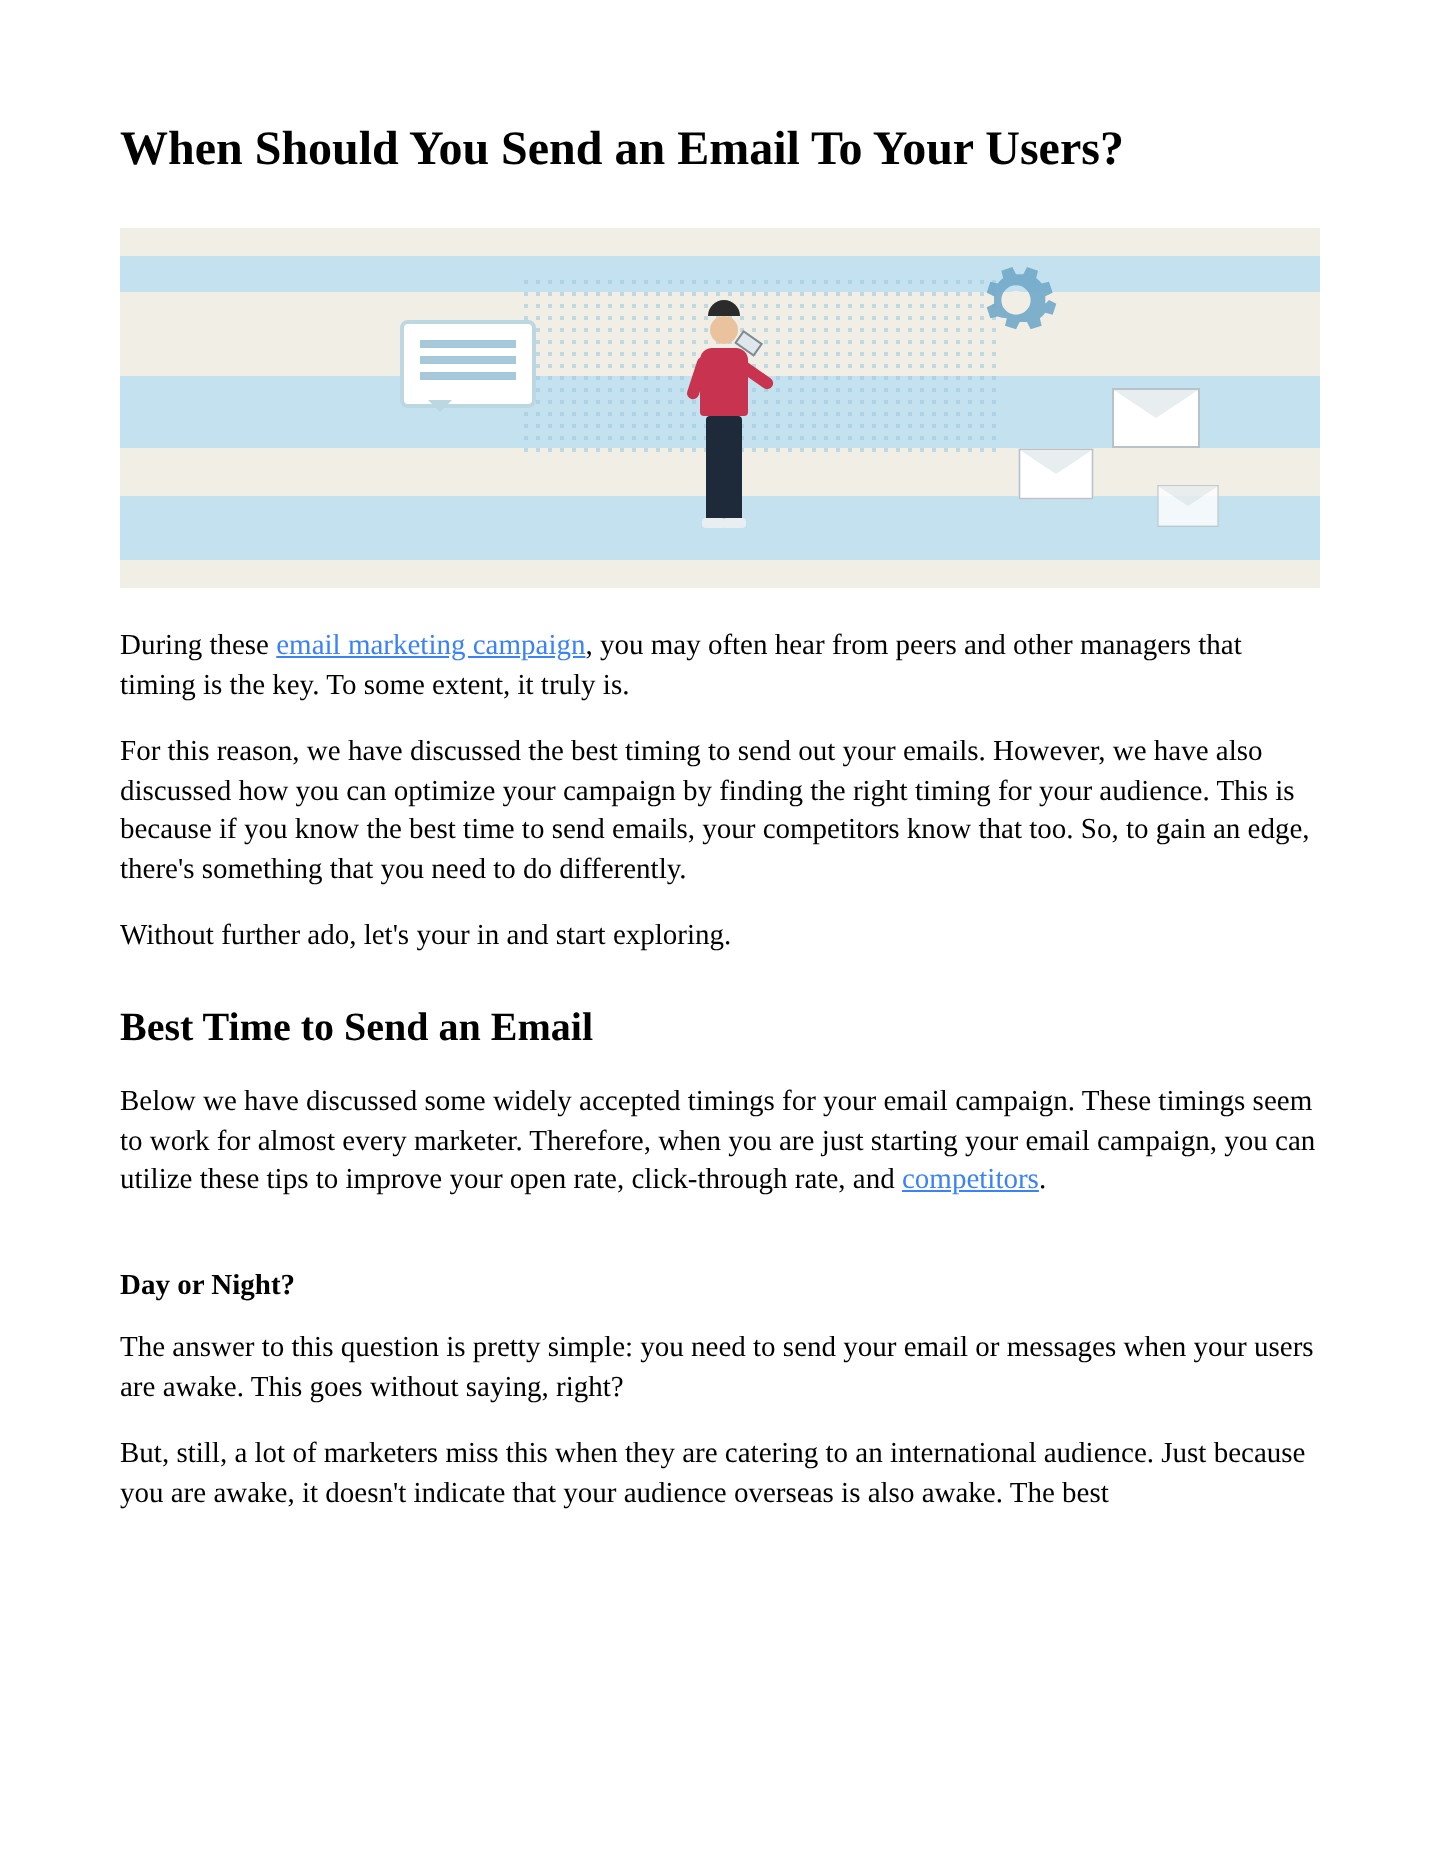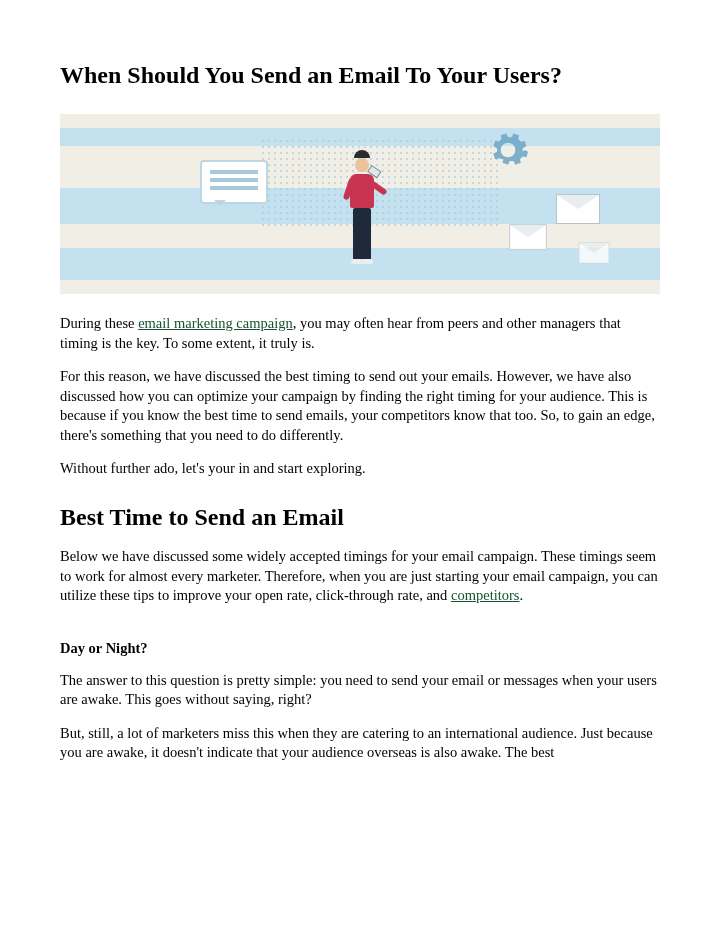--- a/index.html
+++ b/index.html
@@ -13,33 +13,33 @@
     width: 720px;
     box-sizing: border-box;
   }
   h1 {
     font-size: 24px;
     font-weight: bold;
     margin: 0 0 24px 0;
     line-height: 1.25;
   }
   h2 {
-    font-size: 24px;
+    font-size: 20px;
     font-weight: bold;
     margin: 22px 0 14px 0;
   }
   .subhead {
     font-weight: bold;
     margin: 33px 0 12px 0;
   }
   p {
     margin: 0 0 14px 0;
   }
   a {
-    color: #14532d;
+    color: #3b82f6;
   }
   .hero {
     width: 100%;
     height: 180px;
     background: #f1eee6;
     position: relative;
     overflow: hidden;
     margin-bottom: 20px;
   }
   .stripe {

